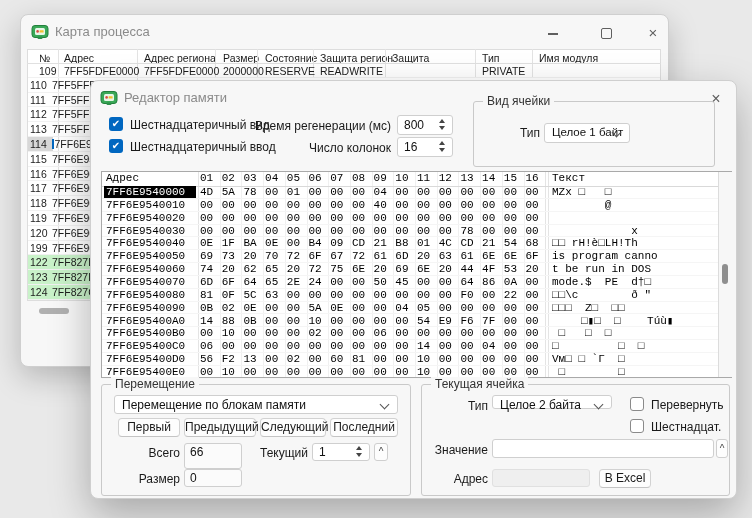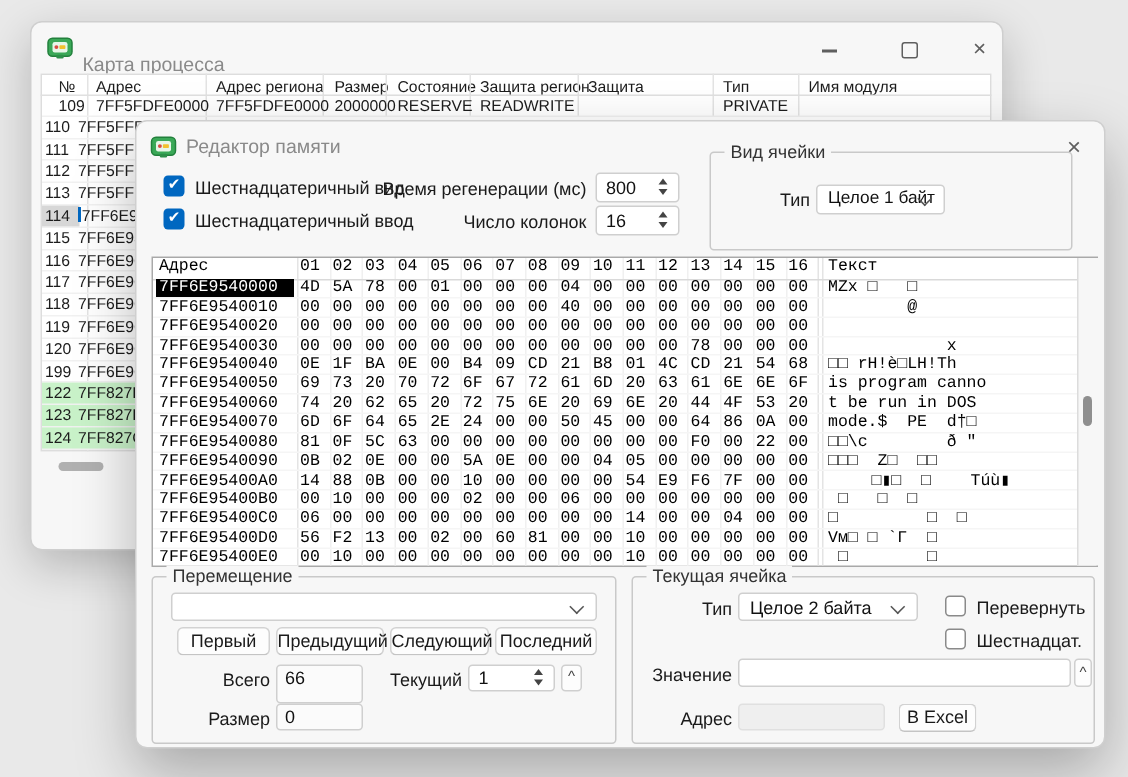--- a/index.html
+++ b/index.html
@@ -67,21 +67,21 @@
 
 <div class="win" id="procwin">
   <div class="titlebar">
     <svg class="title-ico" style="left:10px;top:8px" viewBox="0 0 18 18">
       <rect x="1" y="2.5" width="16" height="12" rx="3" fill="#3aa857" stroke="#22803c" stroke-width="1"></rect>
       <rect x="4" y="5" width="10" height="7" rx="1.5" fill="#e7f6e8"></rect>
       <circle cx="6.6" cy="8.4" r="1.3" fill="#d84a42"></circle>
       <rect x="8.6" y="7.2" width="4" height="2.4" rx="0.5" fill="#f2c12e"></rect>
       <rect x="6.5" y="13.5" width="5" height="2.5" rx="1" fill="#2d8f49"></rect>
     </svg>
-    <div class="title-txt" style="left:34px;top:20px">Карта процесса</div>
+    <div class="title-txt" style="left:34px;top:9px">Карта процесса</div>
     <div class="winbtn" style="left:521px">
         <div class="min-glyph"></div>
       </div>
     <div class="winbtn" style="left:574px">
         <div class="max-glyph"></div>
       </div>
     <div class="winbtn" style="left:621px">×</div>
   </div>
   <div id="ptablebg"></div>
   <div id="phead">
@@ -577,20 +577,21 @@
         </div>
       </div>
     <div id="vscroll">
         <div class="vthumb"></div>
       </div>
   </div>
 
   <div class="grp" style="left:10px;top:303px;width:308px;height:110px">
     <span class="grplabel">Перемещение</span>
     <div class="combo" style="left:12px;top:10px;width:284px;height:19px">
+      <span class="comboval">Перемещение по блокам памяти</span>
       <span class="chev"></span>
     </div>
     <div class="btn" style="left:16px;top:33px;width:62px;height:19px;line-height:17px">Первый</div>
     <div class="btn" style="left:82px;top:33px;width:72px;height:19px;line-height:17px">Предыдущий</div>
     <div class="btn" style="left:158px;top:33px;width:66px;height:19px;line-height:17px">Следующий</div>
     <div class="btn" style="left:228px;top:33px;width:68px;height:19px;line-height:17px">Последний</div>
     <div class="rlbl" style="left:8px;top:61px;width:70px">Всего</div>
     <div class="field" style="left:82px;top:58px;width:58px;height:26px">
       <span class="fieldval">66</span>
     </div>
@@ -605,21 +606,21 @@
     <div class="caretbtn" style="left:272px;top:58px;width:14px;height:18px">^</div>
     <div class="rlbl" style="left:8px;top:87px;width:70px">Размер</div>
     <div class="field" style="left:82px;top:84px;width:58px;height:18px">
       <span class="fieldval">0</span>
     </div>
   </div>
 
   <div class="grp" style="left:330px;top:303px;width:307px;height:110px">
     <span class="grplabel">Текущая ячейка</span>
     <div class="rlbl" style="left:20px;top:14px;width:46px">Тип</div>
-    <div class="combo" style="left:70px;top:10px;width:120px;height:19px">
+    <div class="combo" style="left:70px;top:10px;width:120px;height:14px">
       <span class="comboval">Целое 2 байта</span>
       <span class="chev"></span>
     </div>
     <div class="cbrow" style="left:208px;top:12px">
       <span class="cb un"></span>
       <span class="cblabel">Перевернуть</span>
     </div>
     <div class="cbrow" style="left:208px;top:34px">
       <span class="cb un"></span>
       <span class="cblabel">Шестнадцат.</span>

